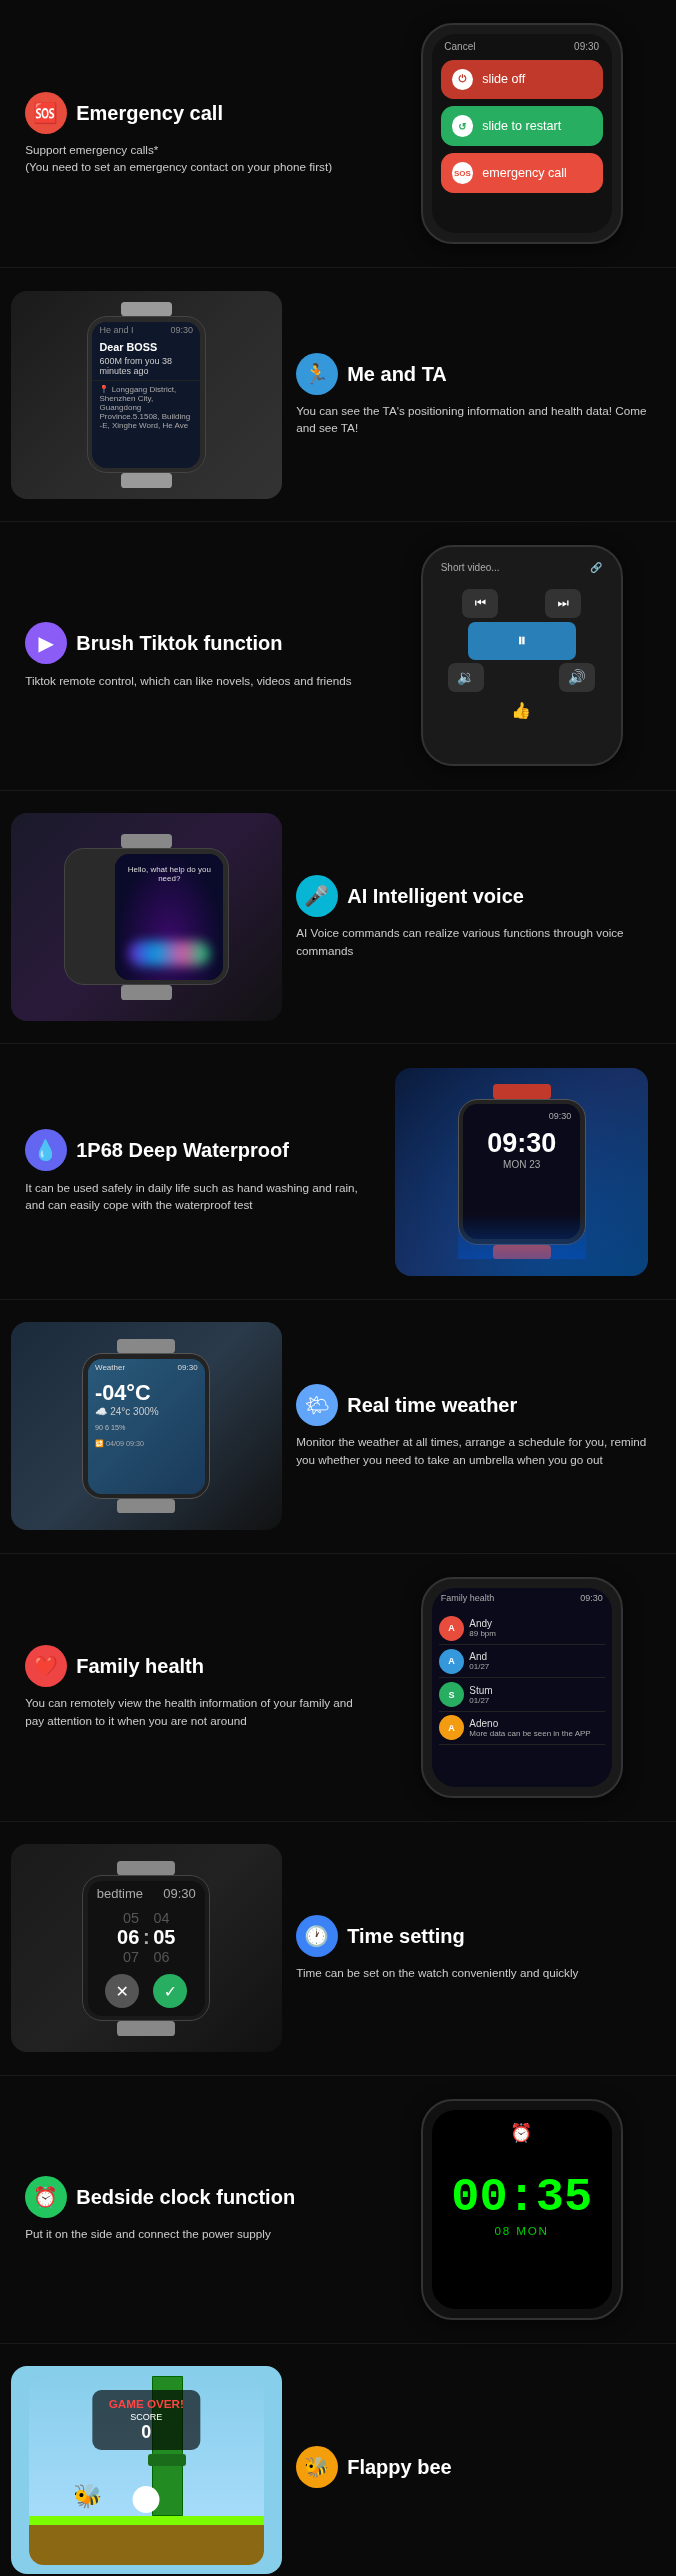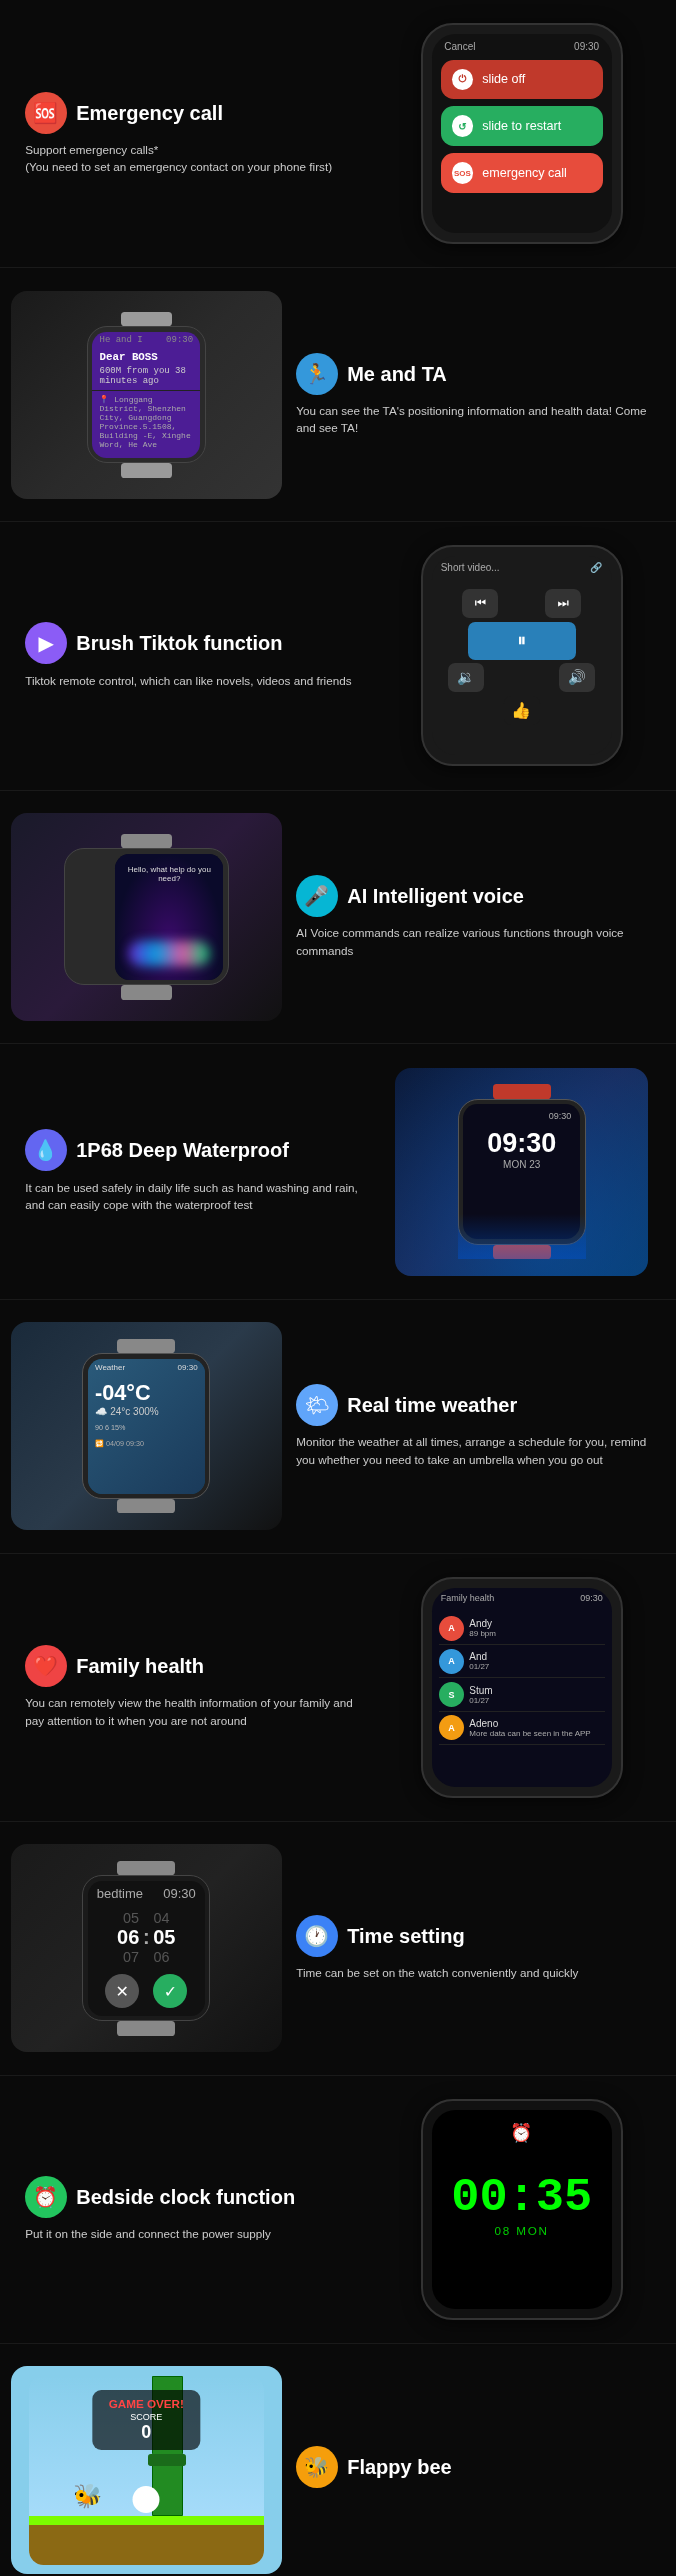--- a/index.html
+++ b/index.html
@@ -390,21 +390,21 @@
 </div>
 
 <div class="divider"></div>
 
 <div class="section left-text">
   <div class="watch-photo">
     <div class="wrist-bg wrist-bg-grey" style="background:linear-gradient(135deg,#1a1a1a,#2a2a2a,#333);">
       <div class="inline-watch">
         <div class="inline-band" style="background:#9a9a9a; width:51px;"></div>
         <div class="inline-body">
-          <div class="inline-screen" style="width:108px;height:126px;background:#4c1d95;font-family:Liberation Mono, monospace;">
+          <div class="inline-screen" style="width:108px;height:146px;background:#0f172a;">
             <div class="chat-header">
               <span>He and I</span>
               <span>09:30</span>
             </div>
             <div class="chat-name">Dear BOSS</div>
             <div class="chat-msg">600M from you 38 minutes ago</div>
             <div class="chat-loc">📍 Longgang District, Shenzhen City, Guangdong Province.5.1508, Building -E, Xinghe Word, He Ave</div>
           </div>
         </div>
         <div class="inline-band" style="background:#9a9a9a; width:51px;"></div>

